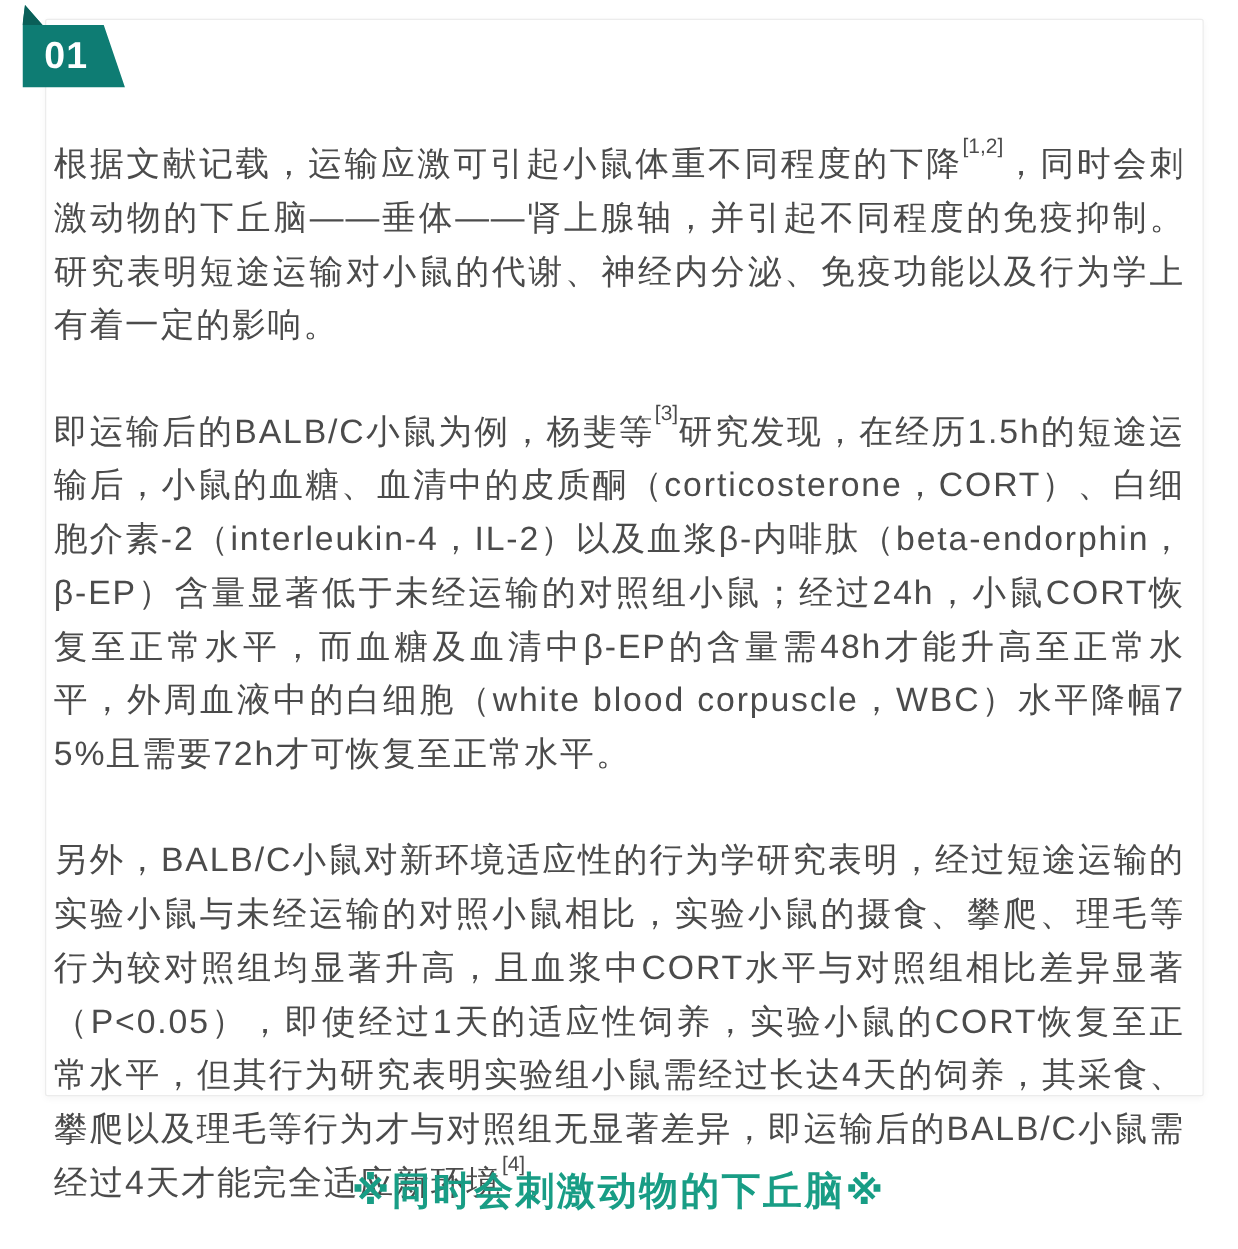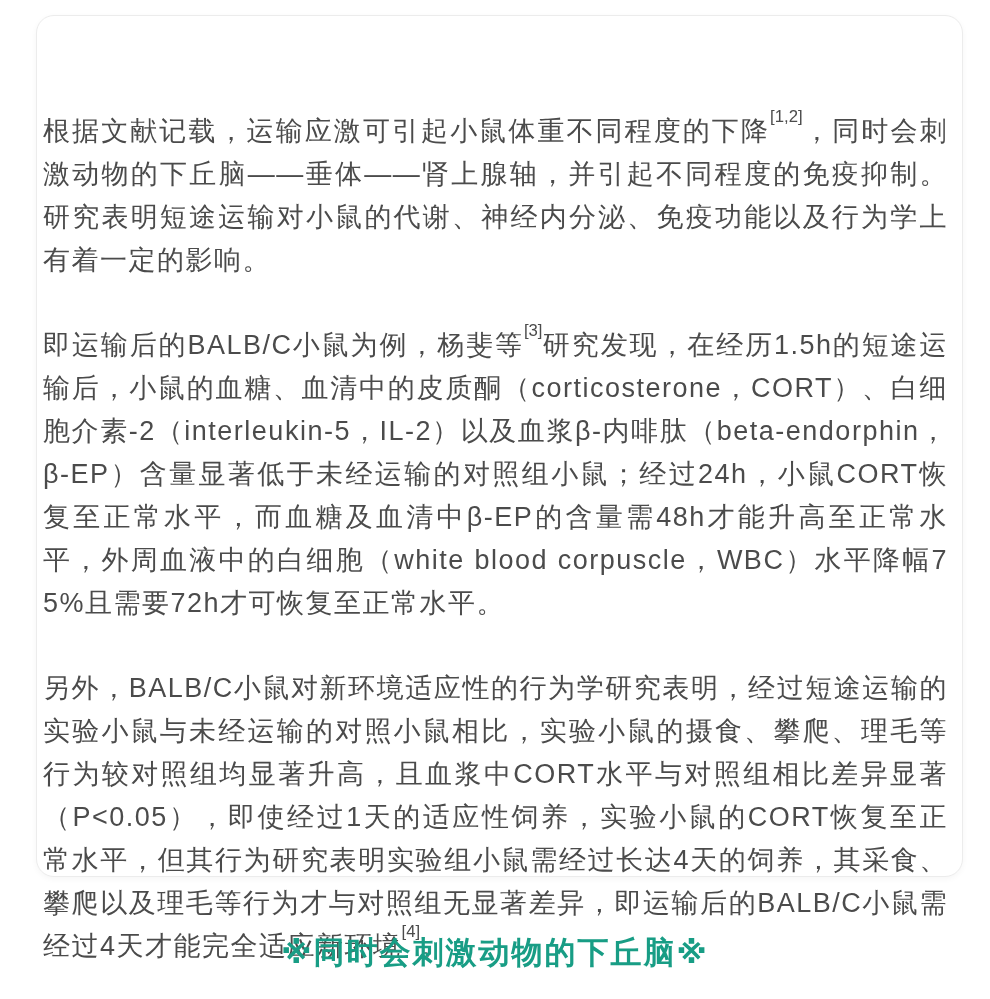--- a/index.html
+++ b/index.html
@@ -19,21 +19,21 @@
     overflow:hidden;
     font-family:"Liberation Sans","DejaVu Sans",sans-serif;
   }
   .card{
     position:absolute;
     left:36px;
     top:15px;
     width:927px;
     height:862px;
     border:1px solid var(--card-border);
-    border-radius:18px;
+    border-radius:2px;
     box-shadow:0 2px 6px rgba(0,0,0,0.04);
     background:#fff;
   }
   .article{
     padding:94px 14px 0 6px;
   }
   .para{
     font-size:27px;
     line-height:43px;
     color:var(--body-text);
@@ -87,21 +87,28 @@
   }
 </style>
 </head>
 <body>
 
 <div class="page">
 
   <div class="card">
     <div class="article">
         <p class="para"><span>根据文献记载，运输应激可引起小鼠体重不同程度的下降</span><sup>[1,2]</sup><span>，同时会刺激动物的下丘脑——垂体——肾上腺轴，并引起不同程度的免疫抑制。研究表明短途运输对小鼠的代谢、神经内分泌、免疫功能以及行为学上有着一定的影响。</span></p>
-        <p class="para"><span>即运输后的BALB/C小鼠为例，杨斐等</span><sup>[3]</sup><span>研究发现，在经历1.5h的短途运输后，小鼠的血糖、血清中的皮质酮（corticosterone，CORT）、白细胞介素-2（interleukin-5，IL-2）以及血浆β-内啡肽（beta-endorphin，β-EP）含量显著低于未经运输的对照组小鼠；经过24h，小鼠CORT恢复至正常水平，而血糖及血清中β-EP的含量需48h才能升高至正常水平，外周血液中的白细胞（white blood corpuscle，WBC）水平降幅75%且需要72h才可恢复至正常水平。</span></p>
+        <p class="para"><span>即运输后的BALB/C小鼠为例，杨斐等</span><sup>[3]</sup><span>研究发现，在经历1.5h的短途运输后，小鼠的血糖、血清中的皮质酮（corticosterone，CORT）、白细胞介素-2（interleukin-4，IL-2）以及血浆β-内啡肽（beta-endorphin，β-EP）含量显著低于未经运输的对照组小鼠；经过24h，小鼠CORT恢复至正常水平，而血糖及血清中β-EP的含量需48h才能升高至正常水平，外周血液中的白细胞（white blood corpuscle，WBC）水平降幅75%且需要72h才可恢复至正常水平。</span></p>
         <p class="para"><span>另外，BALB/C小鼠对新环境适应性的行为学研究表明，经过短途运输的实验小鼠与未经运输的对照小鼠相比，实验小鼠的摄食、攀爬、理毛等行为较对照组均显著升高，且血浆中CORT水平与对照组相比差异显著（P&lt;0.05），即使经过1天的适应性饲养，实验小鼠的CORT恢复至正常水平，但其行为研究表明实验组小鼠需经过长达4天的饲养，其采食、攀爬以及理毛等行为才与对照组无显著差异，即运输后的BALB/C小鼠需经过4天才能完全适应新环境</span><sup>[4]</sup><span>。</span></p>
       </div>
   </div>
 
+  <div class="badge">
+    <svg viewBox="0 0 82 66" aria-hidden="true">
+      <polygon class="ribbon-main" points="2,0 16,16 65,16 82,66 0,66 0,16"></polygon>
+      <polygon class="ribbon-fold" points="0,16 2,0 16,16"></polygon>
+    </svg>
+    <span class="badge-num">01</span>
+  </div>
 
   <div class="footer-heading">※同时会刺激动物的下丘脑※</div>
 
 </div>
 
 </body></html>

